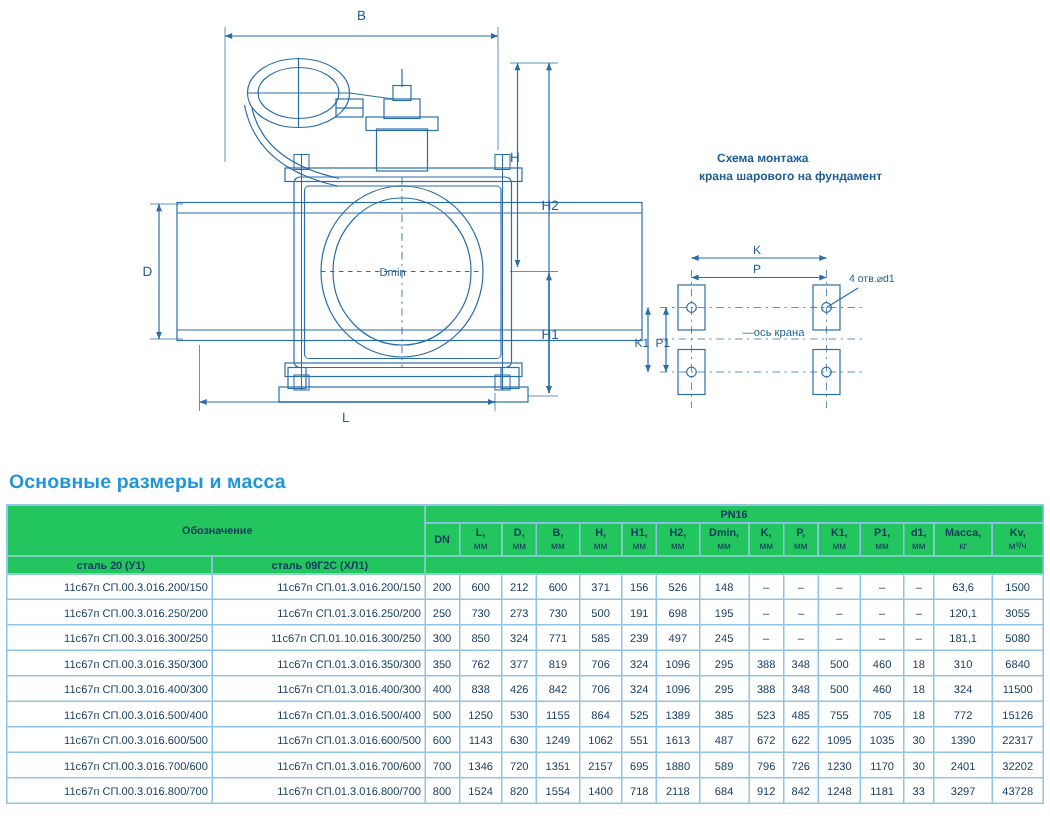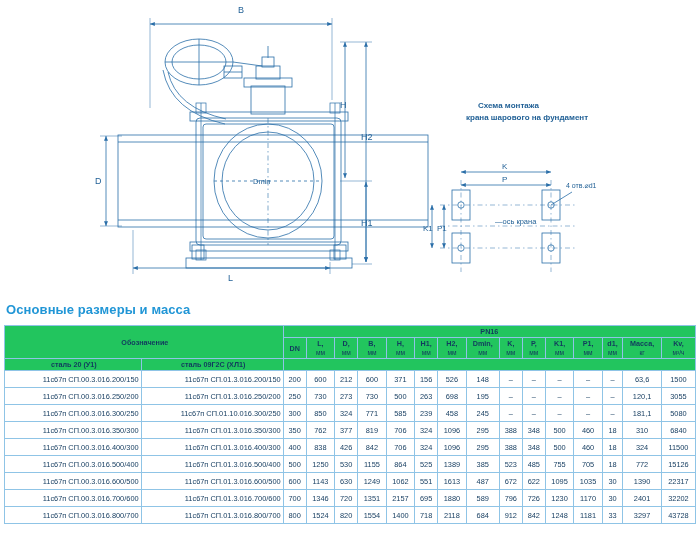--- a/index.html
+++ b/index.html
@@ -9,21 +9,21 @@
     font-family:"Liberation Sans", sans-serif;
     color:#1a3a5c;
     overflow:hidden;
     position:relative;
   }
   
   #drawing{position:absolute;left:0;top:0;width:700px;height:288px;}
   #drawing svg{display:block;}
 
   
-  #table-wrap{position:absolute;left:0;top:288px;width:700px;}
+  #table-wrap{position:absolute;left:0;top:299px;width:700px;}
   .section-title{
     color:#2196d6;
     font-size:13px;
     font-weight:bold;
     padding:14px 6px 8px 6px;
     letter-spacing:.1px;
   }
   table{
     border-collapse:collapse;
     width:692px;
@@ -230,41 +230,41 @@
           <td>1500</td>
         </tr>
         <tr>
           <td class="left">11с67п СП.00.3.016.250/200</td>
           <td class="left">11с67п СП.01.3.016.250/200</td>
           <td>250</td>
           <td>730</td>
           <td>273</td>
           <td>730</td>
           <td>500</td>
-          <td>263</td>
+          <td>191</td>
           <td>698</td>
           <td>195</td>
           <td>–</td>
           <td>–</td>
           <td>–</td>
           <td>–</td>
           <td>–</td>
           <td>120,1</td>
           <td>3055</td>
         </tr>
         <tr>
           <td class="left">11с67п СП.00.3.016.300/250</td>
           <td class="left">11с67п СП.01.10.016.300/250</td>
           <td>300</td>
           <td>850</td>
           <td>324</td>
           <td>771</td>
           <td>585</td>
           <td>239</td>
-          <td>458</td>
+          <td>497</td>
           <td>245</td>
           <td>–</td>
           <td>–</td>
           <td>–</td>
           <td>–</td>
           <td>–</td>
           <td>181,1</td>
           <td>5080</td>
         </tr>
         <tr>

